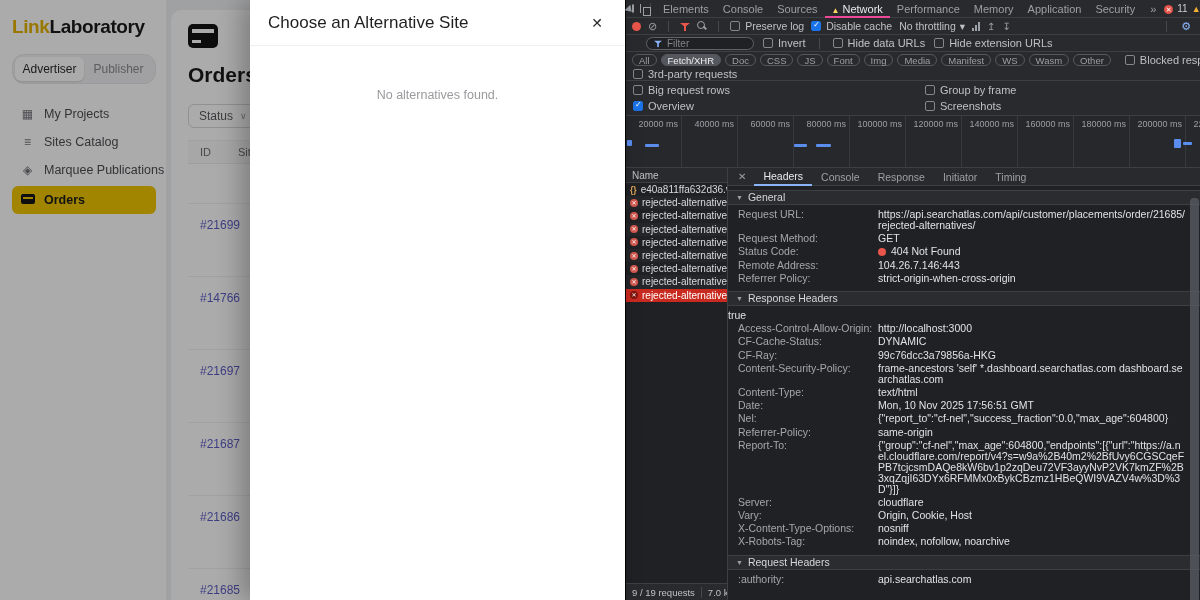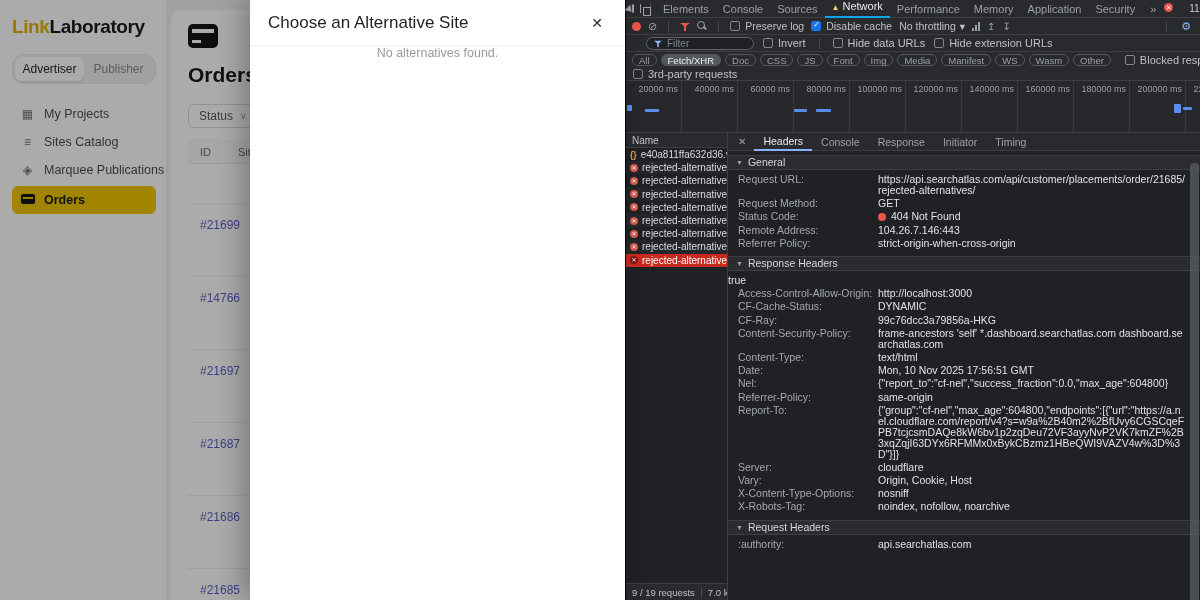--- a/index.html
+++ b/index.html
@@ -38,36 +38,36 @@
   .tbl-row.empty{height:40px}
   .order-link{font-size:12px;color:#5d5fc4;cursor:pointer}
 
   #app-mask{position:absolute;inset:0;background:rgba(0,0,0,.33);z-index:5}
 
   
   #modal{position:absolute;left:250px;top:0;width:375px;height:600px;background:#fff;z-index:10;box-shadow:-8px 0 24px rgba(0,0,0,.28)}
   .modal-head{display:flex;align-items:center;justify-content:space-between;padding:13px 18px 12px 18px;border-bottom:1px solid #f0f0f0}
   .modal-title{font-size:17px;font-weight:normal;color:#1f1f1f}
   .modal-close{font-size:14px;color:#2a2a2a;cursor:pointer;padding:2px 4px}
-  .modal-empty{text-align:center;font-size:12.5px;color:#9a9a9e}
+  .modal-empty{margin-top:42px;text-align:center;font-size:12.5px;color:#9a9a9e}
 
   
   #devtools{position:absolute;left:625px;top:0;width:575px;height:600px;background:#202124;color:#9aa0a6;font-size:11px;display:flex;flex-direction:column;border-left:1px solid #000}
   .dt-row{display:flex;align-items:center;background:#292a2d;border-bottom:1px solid #3c4043;flex-shrink:0}
   #dt-tabbar{height:18px;padding:0 3px;gap:1px}
   .i-inspect{display:inline-block;width:10px;height:9px;border:1px solid #9aa0a6;border-radius:1px;position:relative;margin:0 3px}
   .i-inspect::after{content:"";position:absolute;right:-3px;bottom:-3px;border:4px solid transparent;border-left:6px solid #9aa0a6;transform:rotate(45deg)}
   .i-device{display:inline-block;width:9px;height:9px;border-top:1px solid #9aa0a6;border-left:1px solid #9aa0a6;position:relative;margin:0 4px 0 2px}
   .i-device::after{content:"";position:absolute;left:2px;top:2px;width:6px;height:7px;border:1px solid #9aa0a6;background:#292a2d}
   .vsep{width:1px;height:11px;background:#47484c;margin:0 4px;flex-shrink:0}
   .dt-tab{padding:0 7px;height:18px;line-height:18px;color:#9aa0a6;white-space:nowrap;cursor:default}
-  .dt-tab.active{color:#e8eaed;border-bottom:2px solid #0ea5e9;line-height:12px}
+  .dt-tab.active{color:#e8eaed;border-bottom:2px solid #ec4899;line-height:18px}
   .dt-tab .warn-glyph{color:#fdd663;font-size:8px;margin-right:3px}
   .badges{margin-left:auto;display:flex;align-items:center;gap:4px;padding-right:2px}
-  .bdg{display:flex;align-items:flex-start;gap:16px;font-size:10px;color:#c7cbd1}
+  .bdg{display:flex;align-items:flex-end;gap:4px;font-size:10px;color:#c7cbd1}
   .bdot{display:inline-block;width:9px;height:9px;border-radius:50%;background:#e35349;color:#fff;font-size:7px;line-height:9px;text-align:center}
   .btri{color:#f2b234;font-size:9px}
   .gear{color:#9aa0a6;font-size:11px;padding:0 3px}
   .gear.blue{color:#8ab4f8}
 
   #dt-toolbar{height:17px;padding:0 6px;gap:7px;font-size:10.5px}
   .rec-dot{width:9px;height:9px;border-radius:50%;background:#e9564b;flex-shrink:0}
   .clear-i{font-size:11px;color:#9aa0a6}
   .funnel{position:relative;width:10px;height:9px;flex-shrink:0}
   .funnel::before{content:"";position:absolute;left:0;top:1px;border-left:5px solid transparent;border-right:5px solid transparent;border-top:4px solid #e9564b}
@@ -293,20 +293,38 @@
 
     </div>
 
     <div class="dt-row" id="dt-3prow">
       <span class="cb-lab">
           <span class="cb"></span>
           <span>3rd-party requests</span>
         </span>
     </div>
 
+    <div id="dt-options">
+        <span class="cb-lab">
+          <span class="cb"></span>
+          <span>Big request rows</span>
+        </span>
+        <span class="cb-lab">
+          <span class="cb"></span>
+          <span>Group by frame</span>
+        </span>
+        <span class="cb-lab">
+          <span class="cb checked"></span>
+          <span>Overview</span>
+        </span>
+        <span class="cb-lab">
+          <span class="cb"></span>
+          <span>Screenshots</span>
+        </span>
+      </div>
 
     <div id="dt-timeline">
         <div class="seg">20000 ms</div>
         <div class="seg">40000 ms</div>
         <div class="seg">60000 ms</div>
         <div class="seg">80000 ms</div>
         <div class="seg">100000 ms</div>
         <div class="seg">120000 ms</div>
         <div class="seg">140000 ms</div>
         <div class="seg">160000 ms</div>

